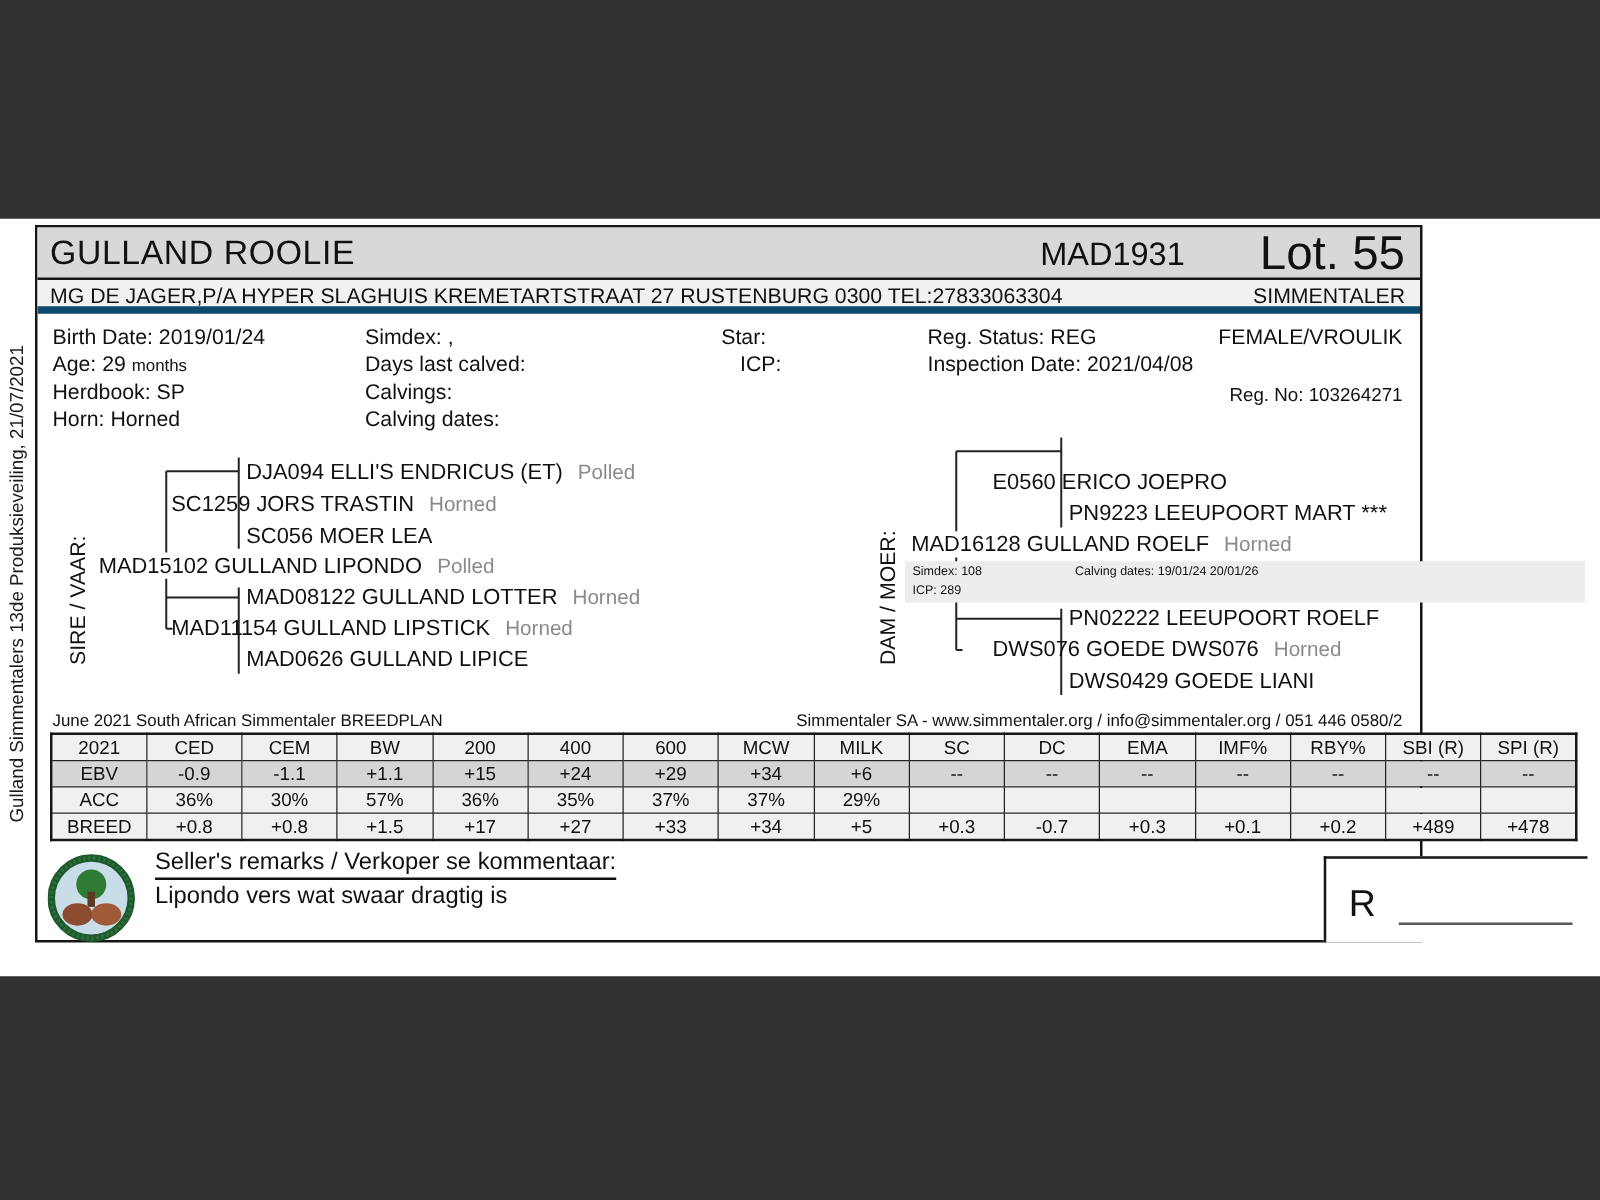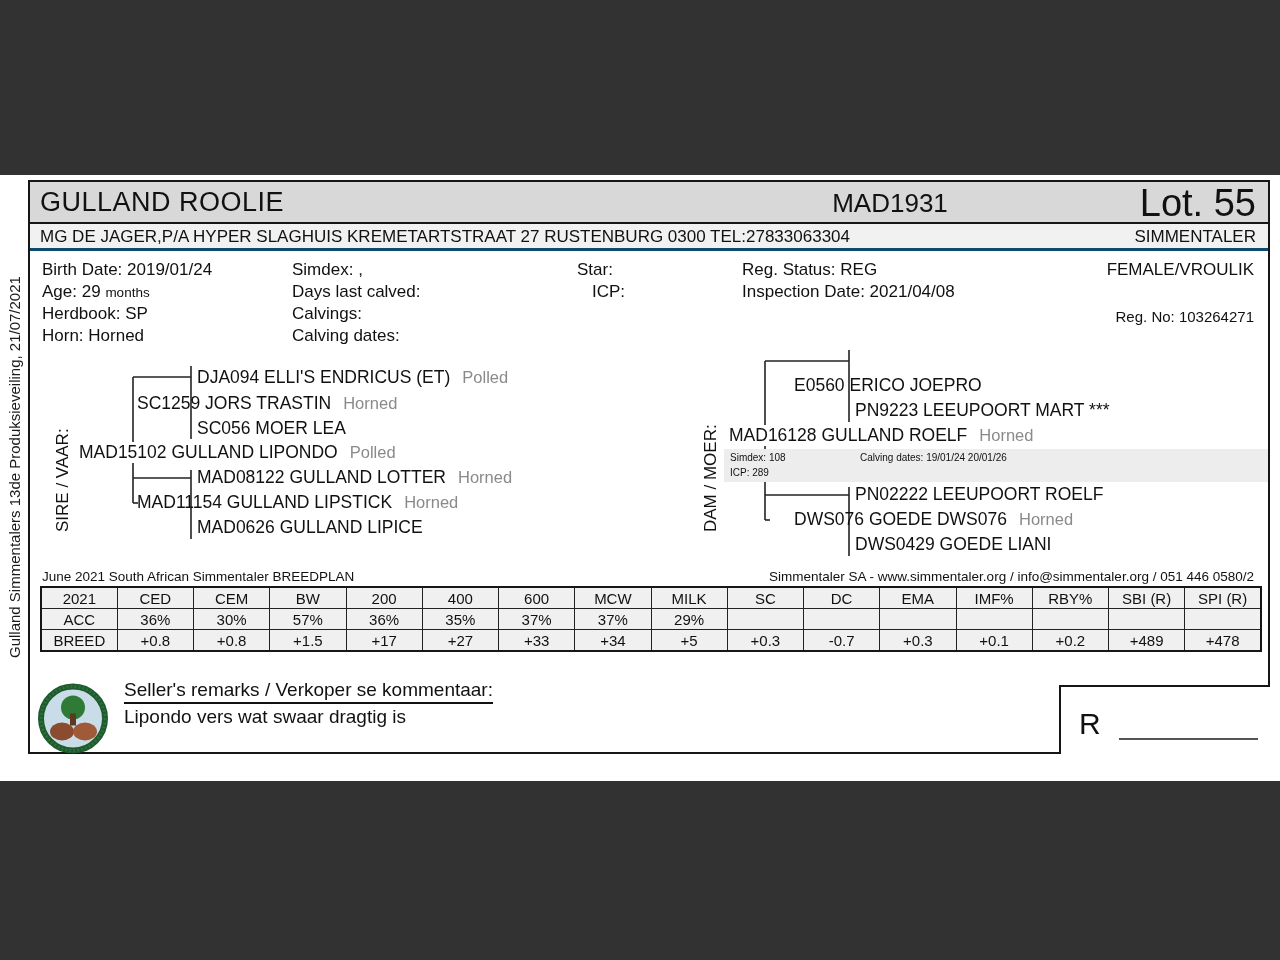--- a/index.html
+++ b/index.html
@@ -4,29 +4,29 @@
 <style>
   html,body{margin:0;padding:0;background:#323232;}
   .stage{position:relative;width:1280px;height:960px;background:#323232;overflow:hidden;
          font-family:"Liberation Sans","DejaVu Sans",sans-serif;color:#111;}
   .band{position:absolute;left:0;width:1280px;background:#323232;}
   .white-page{position:absolute;left:0;top:175px;width:1280px;height:606px;background:#ffffff;}
   .side-text{position:absolute;left:1px;top:180px;height:574px;width:26px;
              writing-mode:vertical-rl;transform:rotate(180deg);
              display:flex;align-items:center;justify-content:center;
              font-size:15px;color:#1a1a1a;white-space:nowrap;}
-  .doc{position:absolute;left:28px;top:180px;width:1242px;height:574px;background:#fff;
+  .doc{position:absolute;left:28px;top:180px;width:1110px;height:574px;background:#fff;
        border:2px solid #161616;box-sizing:border-box;}
   .titlebar{position:absolute;left:0;top:0;width:100%;height:42px;background:#d8d8d8;
             border-bottom:2px solid #161616;box-sizing:border-box;}
   .animal-name{position:absolute;left:10px;top:5px;font-size:27px;letter-spacing:.5px;}
   .animal-id{position:absolute;left:690px;top:6px;width:340px;text-align:center;font-size:26px;}
   .lot{position:absolute;right:12px;top:0px;font-size:38px;}
   .addressbar{position:absolute;left:0;top:42px;width:100%;height:27px;background:#f1f1f1;
-              border-bottom:3px solid #0c4a6e;box-sizing:border-box;font-size:17px;}
+              border-bottom:6px solid #0c4a6e;box-sizing:border-box;font-size:17px;}
   .seller-line{position:absolute;left:10px;top:3px;}
   .breed-name{position:absolute;right:12px;top:3px;}
   .kv{position:absolute;font-size:17px;white-space:nowrap;height:22px;}
   .kv .sm{font-size:13.5px;}
   .regno{font-size:15px;}
   .axis{position:absolute;width:26px;writing-mode:vertical-rl;transform:rotate(180deg);
         display:flex;align-items:center;font-size:17px;white-space:nowrap;}
   .ped{position:absolute;height:22px;font-size:17.5px;white-space:nowrap;}
   .ped .horn{color:#8a8a8a;margin-left:12px;font-size:16.5px;}
   .daminfo{position:absolute;left:694px;top:267px;width:544px;height:33px;background:#ededed;
@@ -153,20 +153,38 @@
             <th>SC</th>
             <th>DC</th>
             <th>EMA</th>
             <th>IMF%</th>
             <th>RBY%</th>
             <th>SBI (R)</th>
             <th>SPI (R)</th>
           </tr>
         </thead>
         <tbody>
+          <tr class="ebv">
+            <td>EBV</td>
+            <td>-0.9</td>
+            <td>-1.1</td>
+            <td>+1.1</td>
+            <td>+15</td>
+            <td>+24</td>
+            <td>+29</td>
+            <td>+34</td>
+            <td>+6</td>
+            <td>--</td>
+            <td>--</td>
+            <td>--</td>
+            <td>--</td>
+            <td>--</td>
+            <td>--</td>
+            <td>--</td>
+          </tr>
           <tr>
             <td>ACC</td>
             <td>36%</td>
             <td>30%</td>
             <td>57%</td>
             <td>36%</td>
             <td>35%</td>
             <td>37%</td>
             <td>37%</td>
             <td>29%</td>

